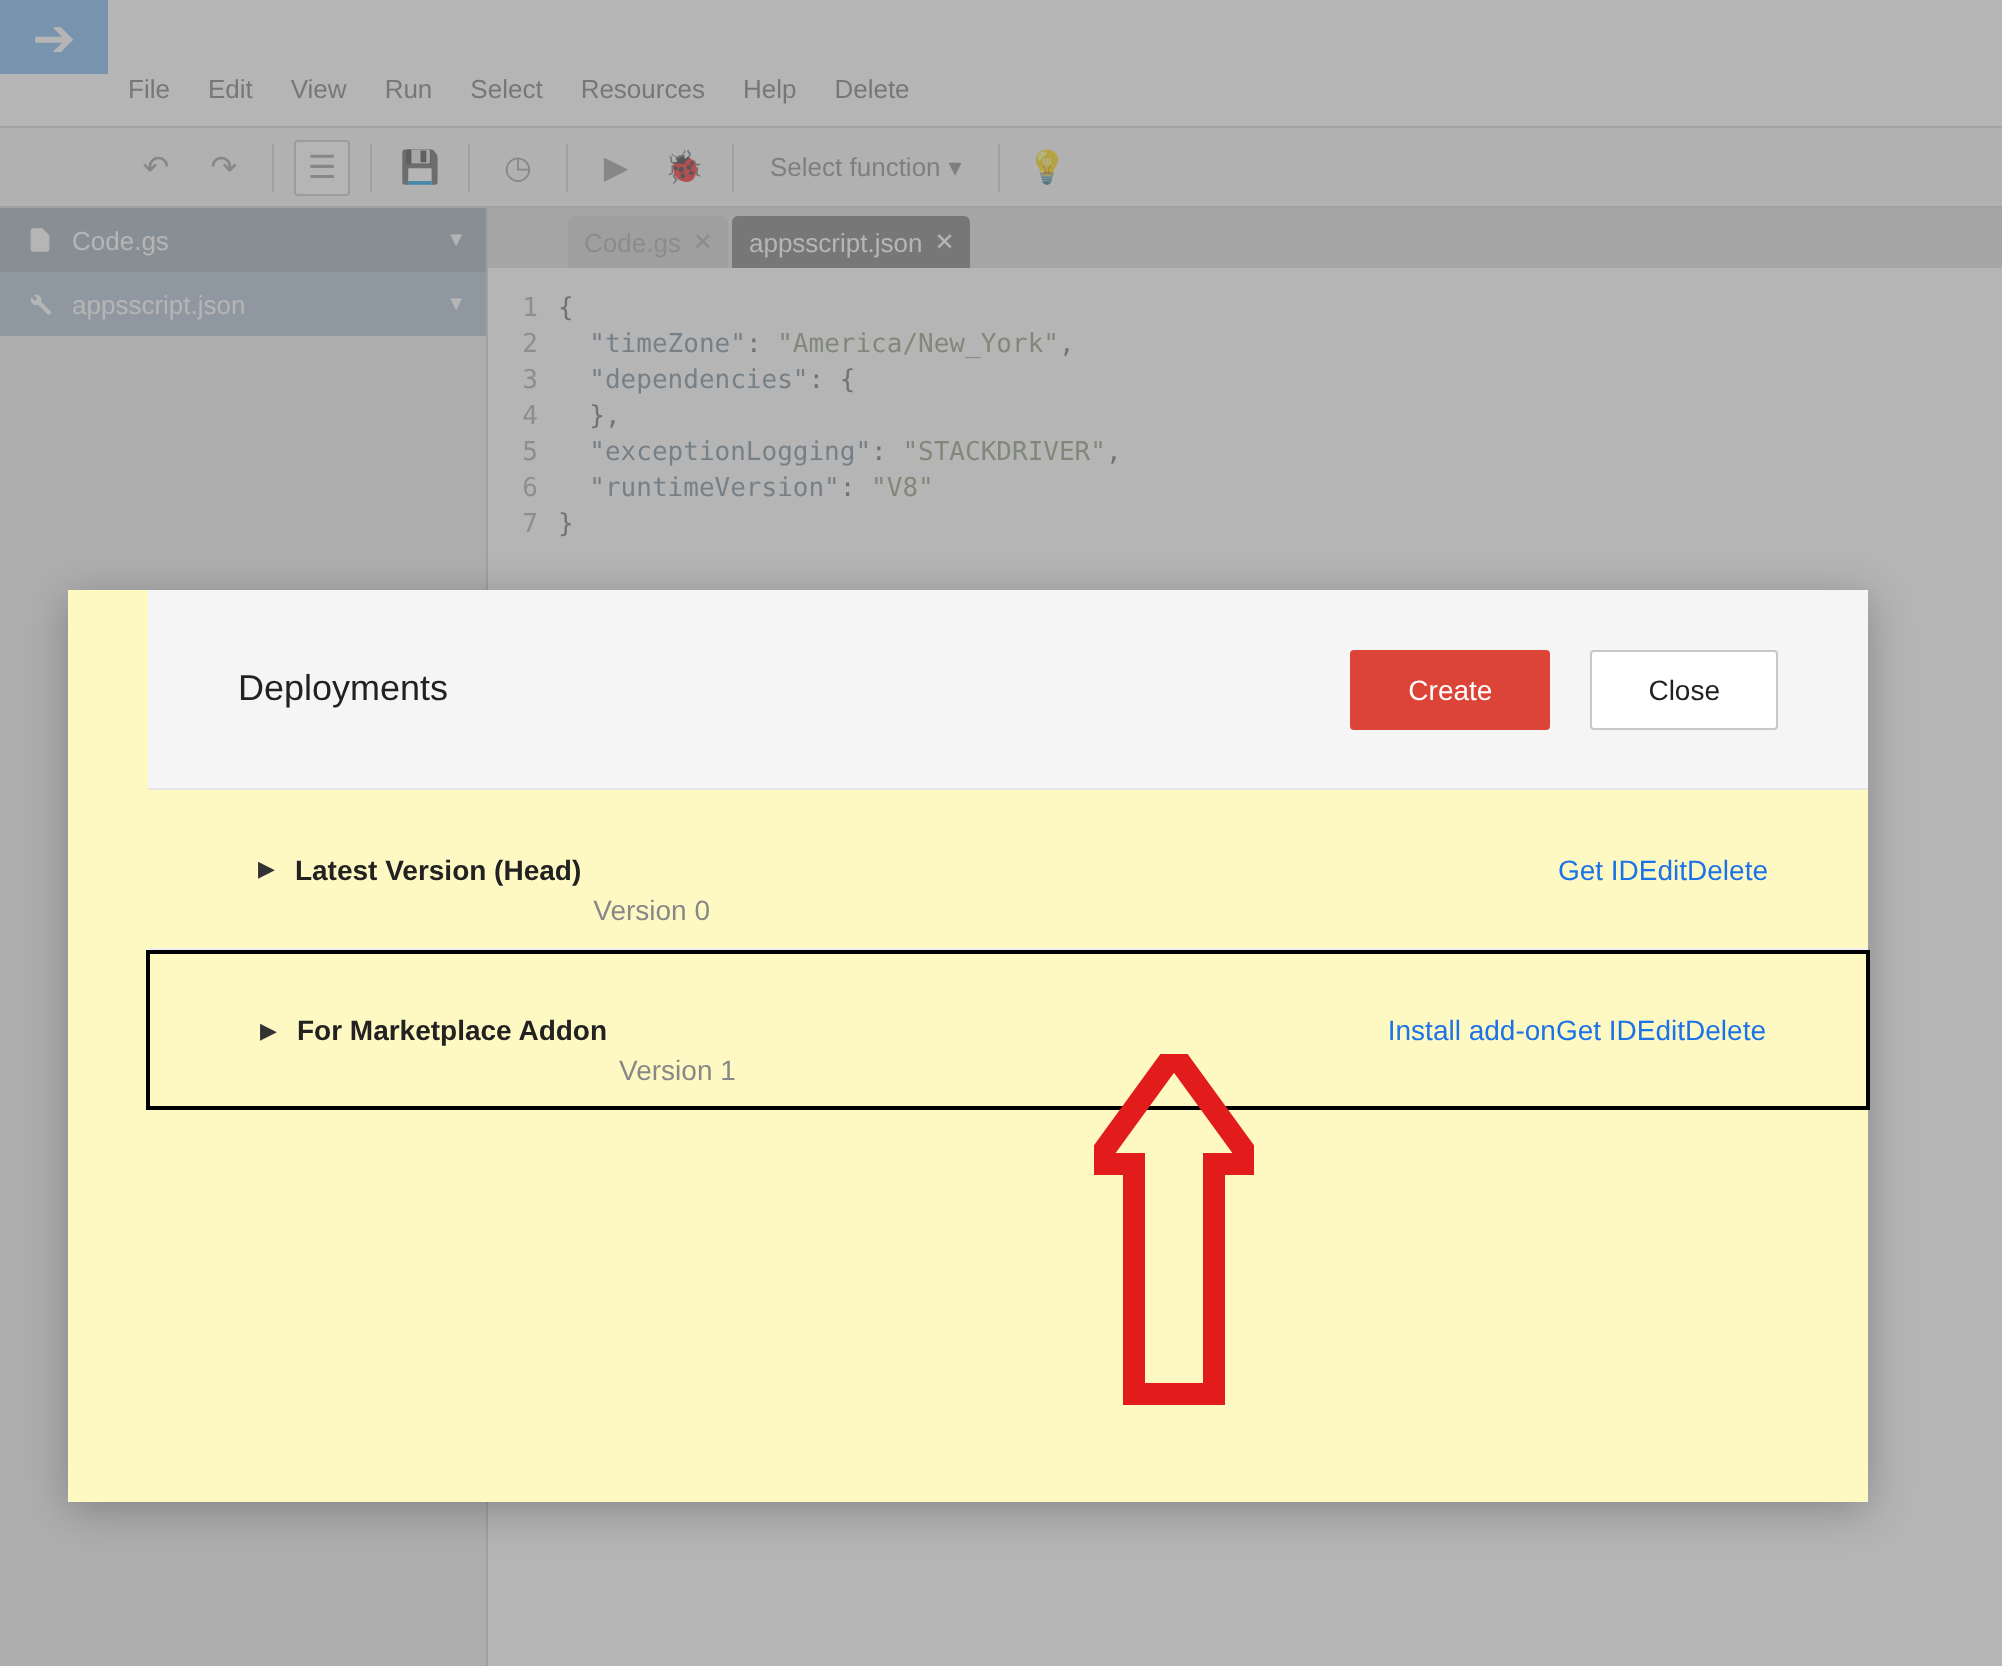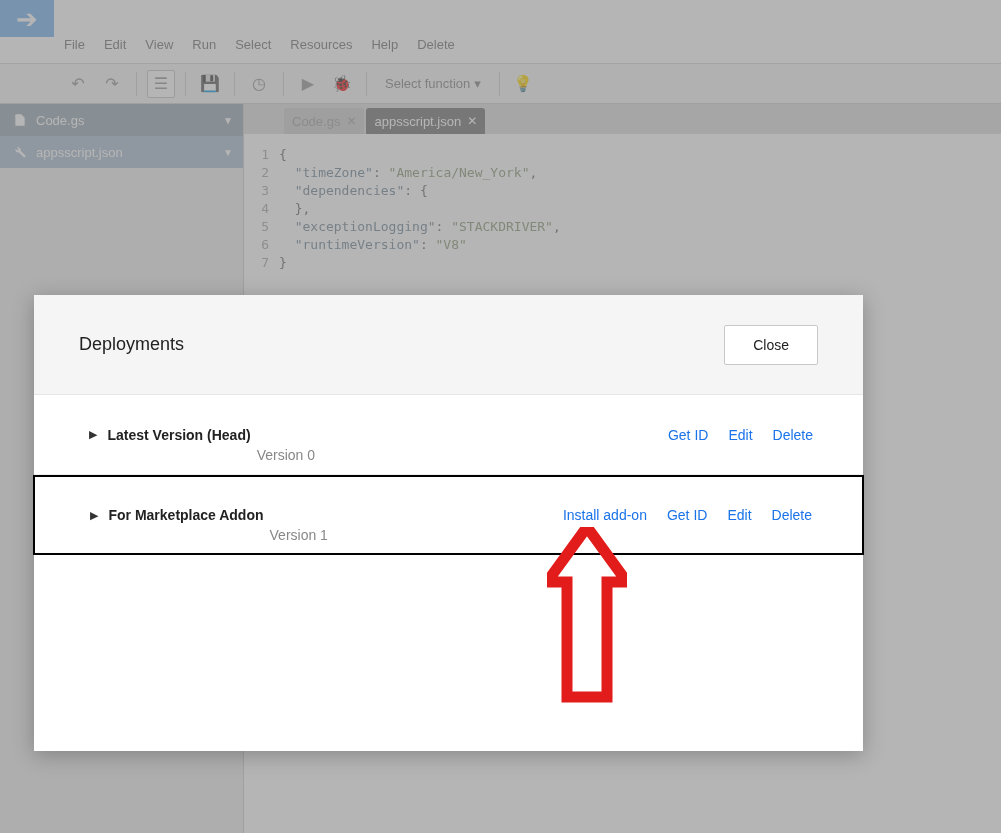--- a/index.html
+++ b/index.html
@@ -183,26 +183,27 @@
     position: absolute;
     inset: 0;
     background: rgba(120,120,120,0.55);
   }
 
   
   .dialog {
     position: absolute;
     left: 34px;
     top: 295px;
-    width: 829px;
+    width: 900px;
     height: 456px;
-    background: #ffffff;
+    background: #fef9c3;
     box-shadow: 0 4px 20px rgba(0,0,0,0.25);
     display: flex;
     flex-direction: column;
+    padding-left: 40px;
   }
   .dlg-header {
     height: 100px;
     background: #f5f5f5;
     border-bottom: 1px solid #e6e6e6;
     display: flex;
     align-items: center;
     padding: 0 45px;
   }
   .dlg-title {
@@ -244,21 +245,21 @@
     margin: 0 -1px;
   }
   .row-toggle {
     margin-right: 10px;
     font-size: 11px;
     color: #333;
   }
   .row-name { font-weight: bold; color: #222; }
   .row-ver { color: #888; margin-left: 6px; margin-top: 40px; }
   .row-spacer { flex: 1; }
-  .row-actions { display: flex; gap: 20px; }
+  .row-actions { display: flex; }
   .row-link { color: #1a73e8; cursor: pointer; font-size: 14px; }
 
   
   .anno-arrow {
     position: absolute;
     left: 547px;
     top: 527px;
     pointer-events: none;
   }
 </style>
@@ -372,20 +373,21 @@
     </div>
   </div>
 </div>
 
 <div class="overlay"></div>
 
 <div class="dialog">
   <div class="dlg-header">
     <div class="dlg-title">Deployments</div>
     <div class="dlg-spacer"></div>
+    <button class="btn primary">Create</button>
     <button class="btn">Close</button>
   </div>
   <div class="dlg-body">
     <div class="dep-row">
       <span class="row-toggle">▶</span>
       <span class="row-name">Latest Version (Head)</span>
       <span class="row-ver">Version 0</span>
       <div class="row-spacer"></div>
       <div class="row-actions">
         <span class="row-link">Get ID</span>

